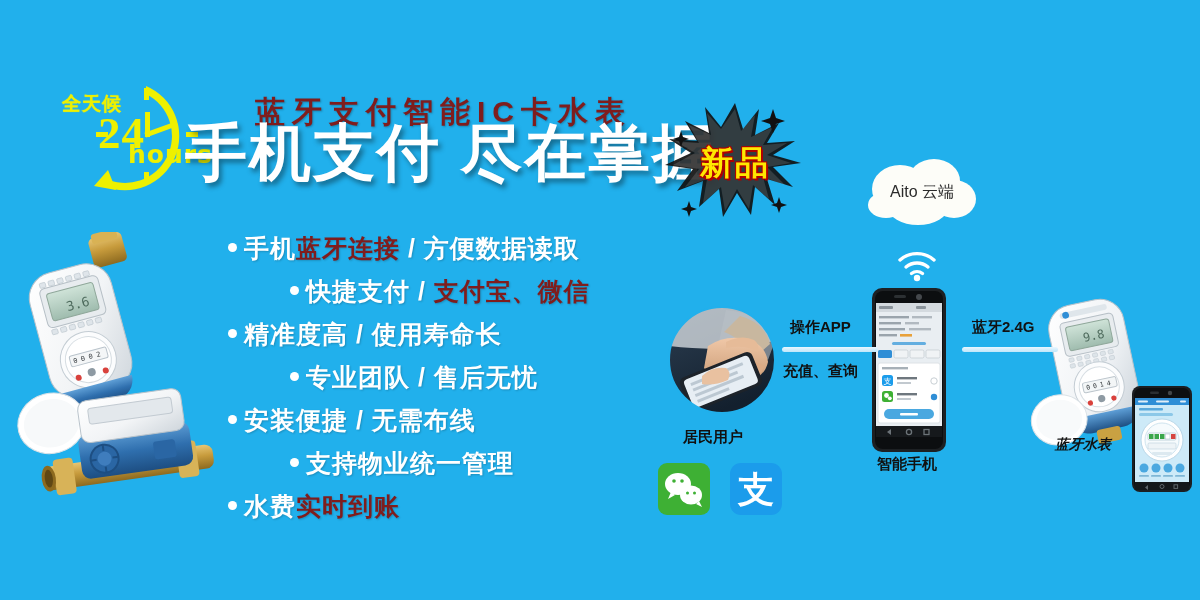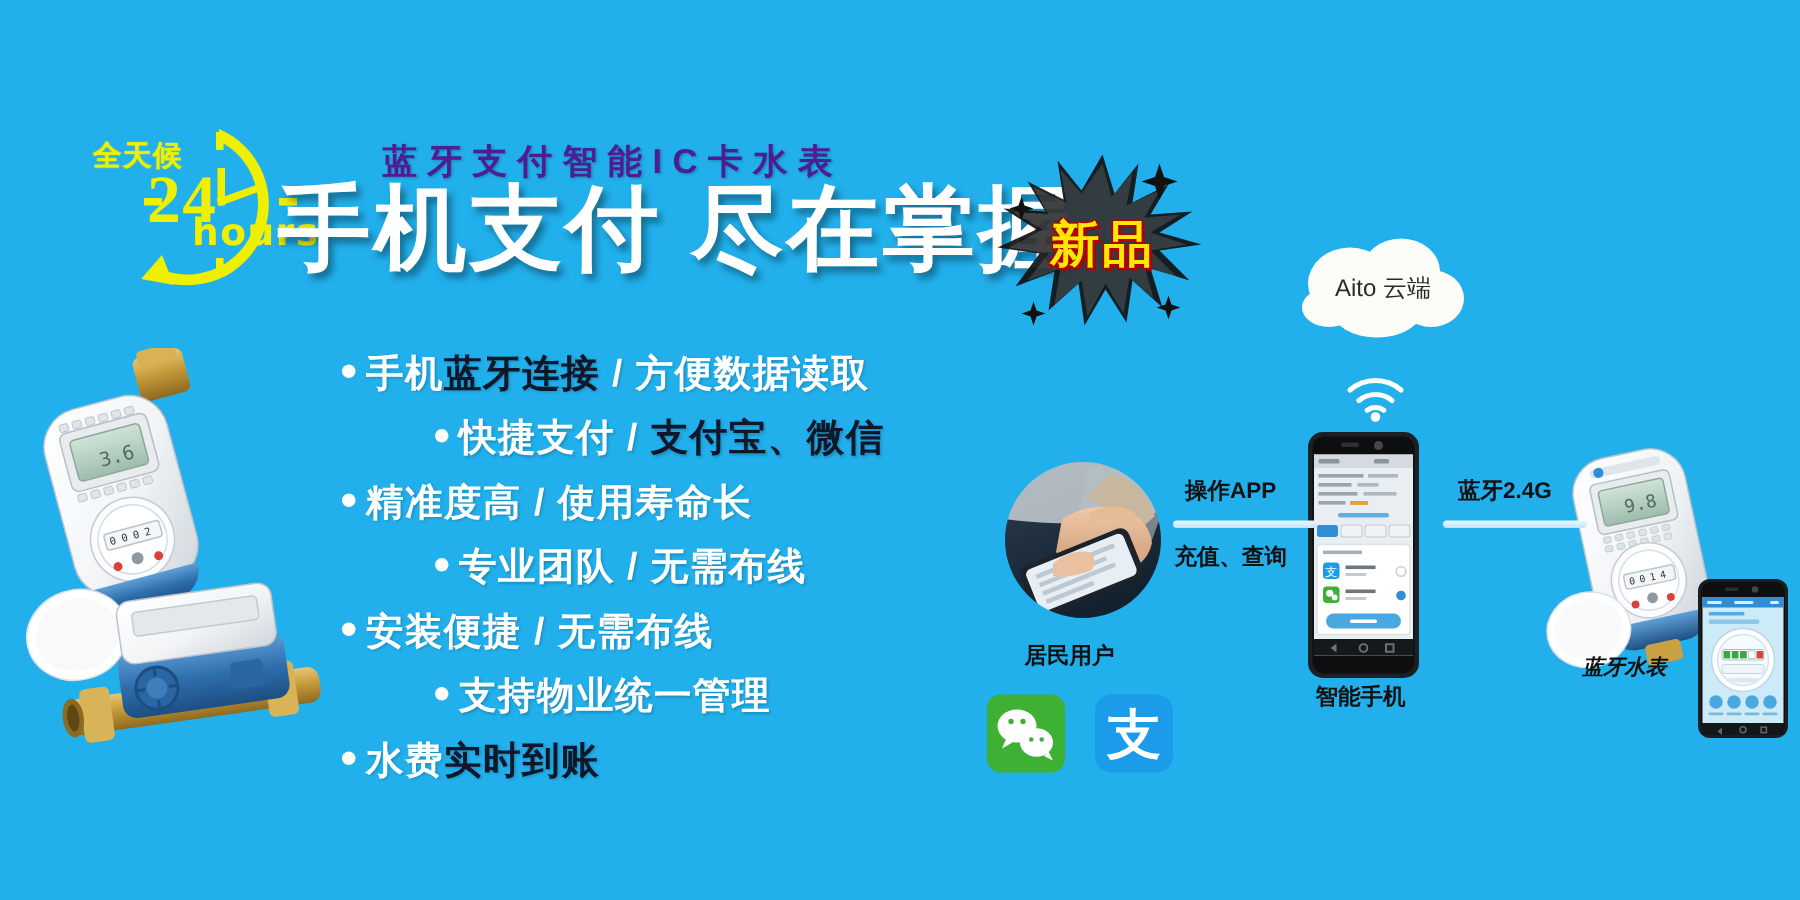--- a/index.html
+++ b/index.html
@@ -15,21 +15,21 @@
   #badge24 { position:absolute; left:46px; top:82px; width:170px; height:110px; }
   #badge24 svg { position:absolute; left:0; top:0; }
   .b24-txt { position:absolute; color:#eef000; font-weight:bold; letter-spacing:1px; }
   #b24-cn { left:16px; top:9px; font-size:19px; text-shadow:0 0 1px #eef000;text-align:center; }
   #b24-num { left:8px; top:24px; font-size:45px; line-height:54px; font-family:Liberation Serif, serif;margin-left:44px; }
   #b24-hours { left:82px; top:58px; font-size:25px; font-family:"DejaVu Sans", sans-serif; }
 
   
   #subtitle {
     position:absolute; left:255px; top:92px;
-    font-size:23px; color:#4c1d95; letter-spacing:7px; font-weight:bold;
+    font-size:30px; color:#7f1d1d; letter-spacing:7px; font-weight:bold;
     text-shadow:1px 1px 2px rgba(0,0,0,.25);
   }
   #maintitle {
     position:absolute; left:185px; top:122px;
     font-size:62px; line-height:62px; color:#ffffff; font-weight:bold;
     letter-spacing:2px;
     text-shadow:3px 4px 5px rgba(0,0,0,.38);
     white-space:nowrap;
   }
 
@@ -43,21 +43,21 @@
     letter-spacing:2px;
   }
 
   
   #features { position:absolute; left:228px; top:232px; width:470px; }
   .feat { color:#ffffff; font-weight:bold; white-space:nowrap; position:absolute;
           text-shadow:1px 1px 2px rgba(0,0,0,.20); letter-spacing:1px; }
   .feat .dot { display:inline-block; width:9px; height:9px; border-radius:50%;
                background:#ffffff; margin-right:7px; vertical-align:middle;
                position:relative; top:-3px; }
-  .hl { color:#0f172a; }
+  .hl { color:#7f1d1d; }
   .f0 { left:0px;  top:0px;   font-size:25px; }
   .f1 { left:62px; top:43px;  font-size:25px; }
   .f2 { left:0px;  top:86px;  font-size:25px; }
   .f3 { left:62px; top:129px; font-size:25px; }
   .f4 { left:0px;  top:172px; font-size:25px; }
   .f5 { left:62px; top:215px; font-size:25px; }
   .f6 { left:0px;  top:258px; font-size:25px; }
 
   
   #prod-left { position:absolute; left:8px; top:232px; width:240px; height:290px; }
@@ -134,21 +134,21 @@
         <path d="M124 100 l2 6 6 2 -6 2 -2 6 -2 -6 -6 -2 6 -2 z"></path>
       </g>
     </svg>
     <div id="newbadge-text">新品</div>
   </div>
 
   <div id="features">
     <div class="feat f0"><span class="dot"></span><span>手机</span><span class="hl">蓝牙连接</span><span> / 方便数据读取</span></div>
     <div class="feat f1"><span class="dot"></span><span>快捷支付 / </span><span class="hl">支付宝、微信</span></div>
     <div class="feat f2"><span class="dot"></span><span>精准度高 / 使用寿命长</span></div>
-    <div class="feat f3"><span class="dot"></span><span>专业团队 / 无需布线</span></div>
+    <div class="feat f3"><span class="dot"></span><span>专业团队 / 售后无忧</span></div>
     <div class="feat f4"><span class="dot"></span><span>安装便捷 / 无需布线</span></div>
     <div class="feat f5"><span class="dot"></span><span>支持物业统一管理</span></div>
     <div class="feat f6"><span class="dot"></span><span>水费</span><span class="hl">实时到账</span></div>
   </div>
 
   <div id="prod-left">
     <svg width="240" height="290" viewBox="0 0 240 290">
       <defs>
         <linearGradient id="whiteBody" x1="0" y1="0" x2="1" y2="1">
           <stop offset="0" stop-color="#ffffff"></stop>

